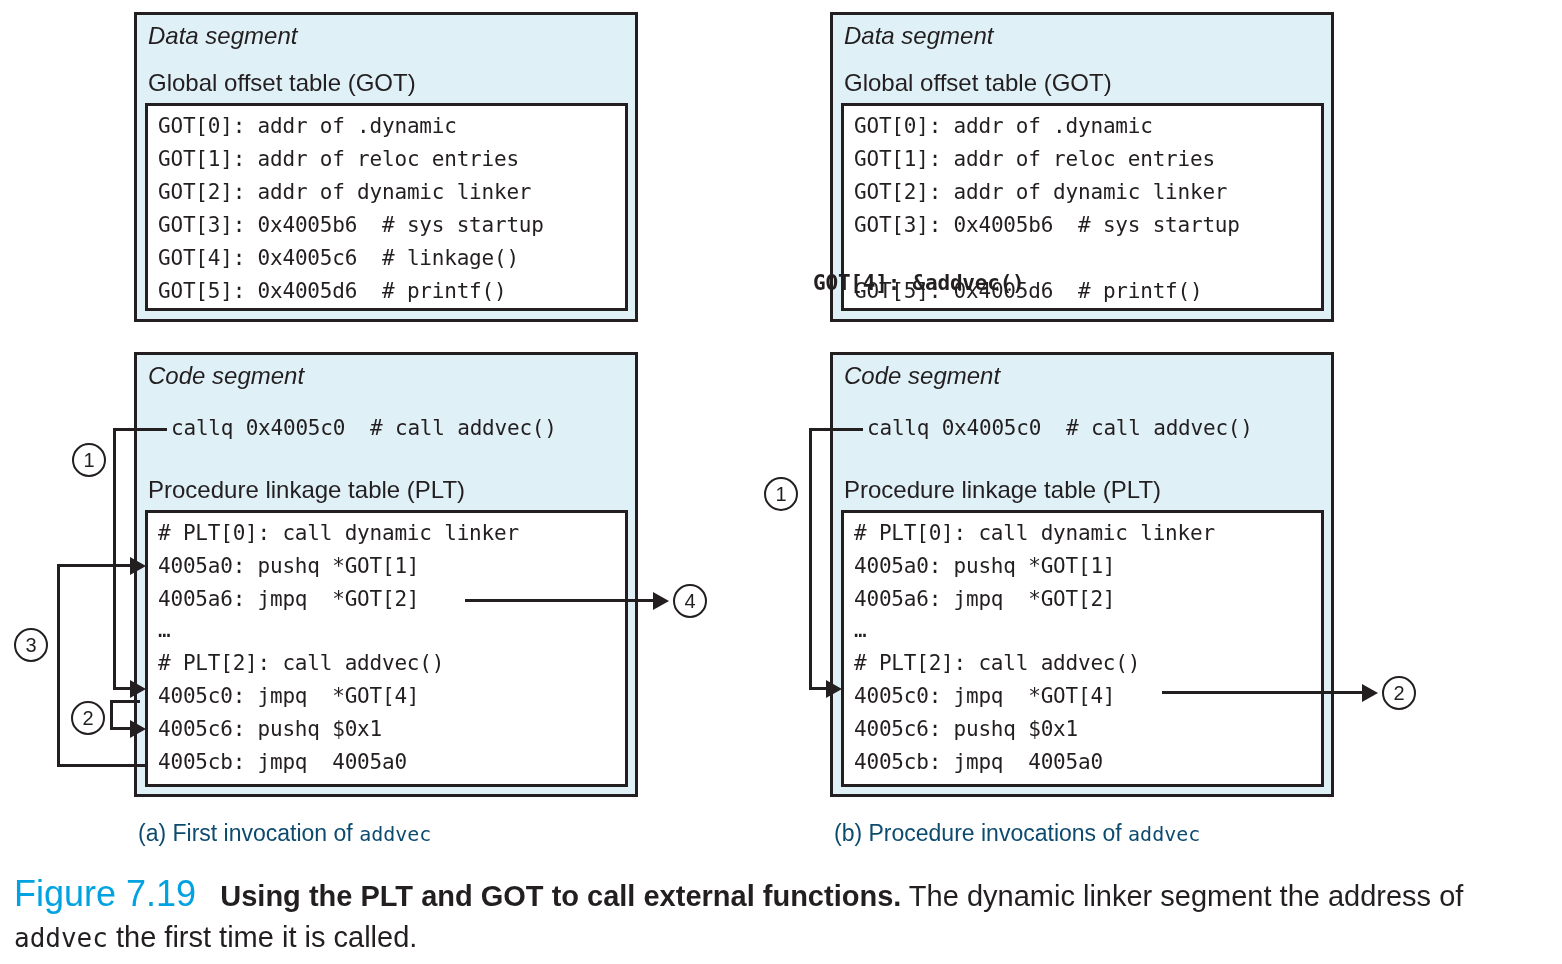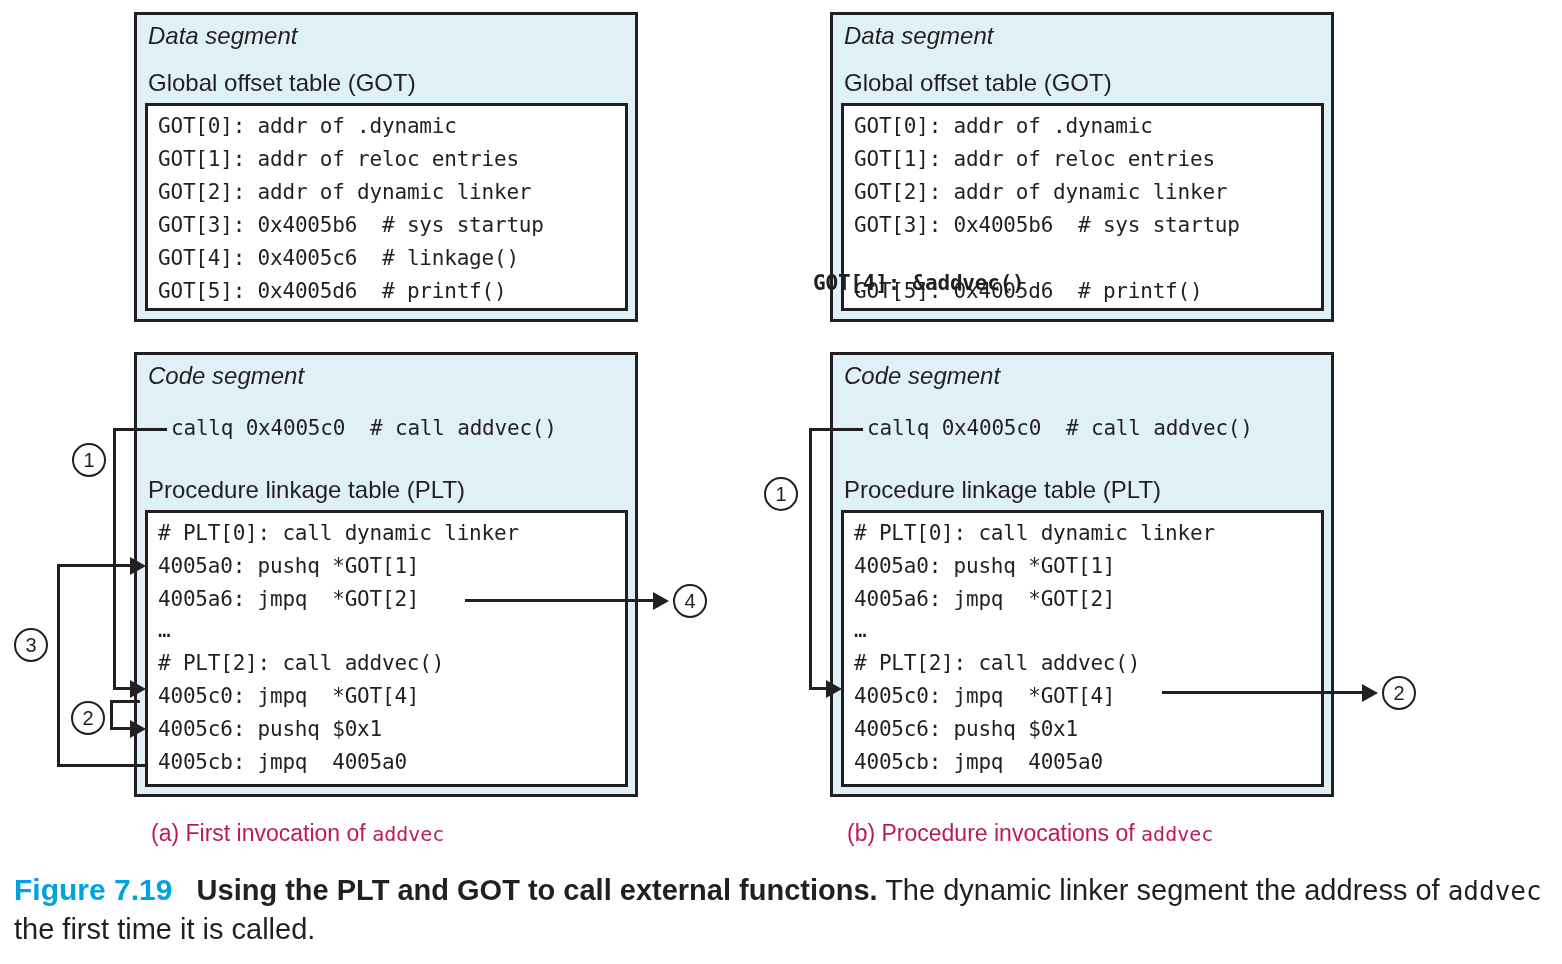--- a/index.html
+++ b/index.html
@@ -97,43 +97,42 @@
     color: #231f20;
     background: #ffffff;
     line-height: 1;
   }
 
   
   .subcap {
     position: absolute;
     font-family: "Liberation Sans", sans-serif;
     font-size: 23px;
-    color: #be185d;
+    color: #0c4a6e;
     white-space: nowrap;
-    margin-left: 13px;
   }
   .subcap .tt {
     font-family: "DejaVu Sans Mono", "Liberation Mono", monospace;
     font-size: 20px;
   }
 
   
   .figcap {
     position: absolute;
     left: 14px;
     top: 870px;
     width: 1545px;
     font-family: "Liberation Sans", sans-serif;
     font-size: 29px;
     line-height: 1.32;
     color: #231f20;
   }
   .figcap .fignum {
-    font-weight: bold;
-    font-size: 30px;
+    font-weight: normal;
+    font-size: 36px;
   }
   .figcap .figtitle {
     font-weight: bold;
   }
   .figcap .tt {
     font-family: "DejaVu Sans Mono", "Liberation Mono", monospace;
     font-size: 26px;
   }
 </style>
 </head>

